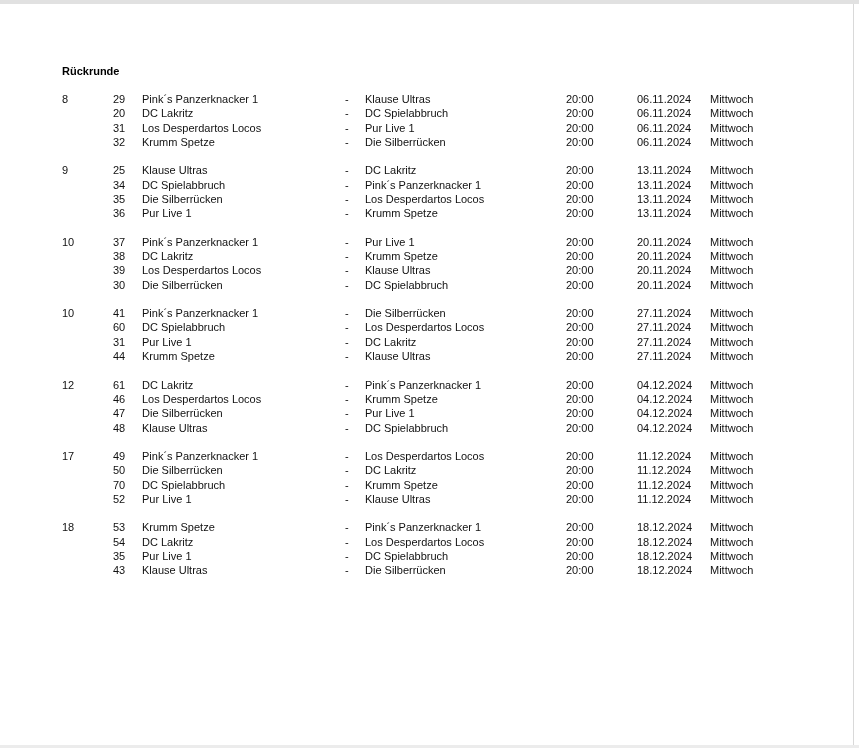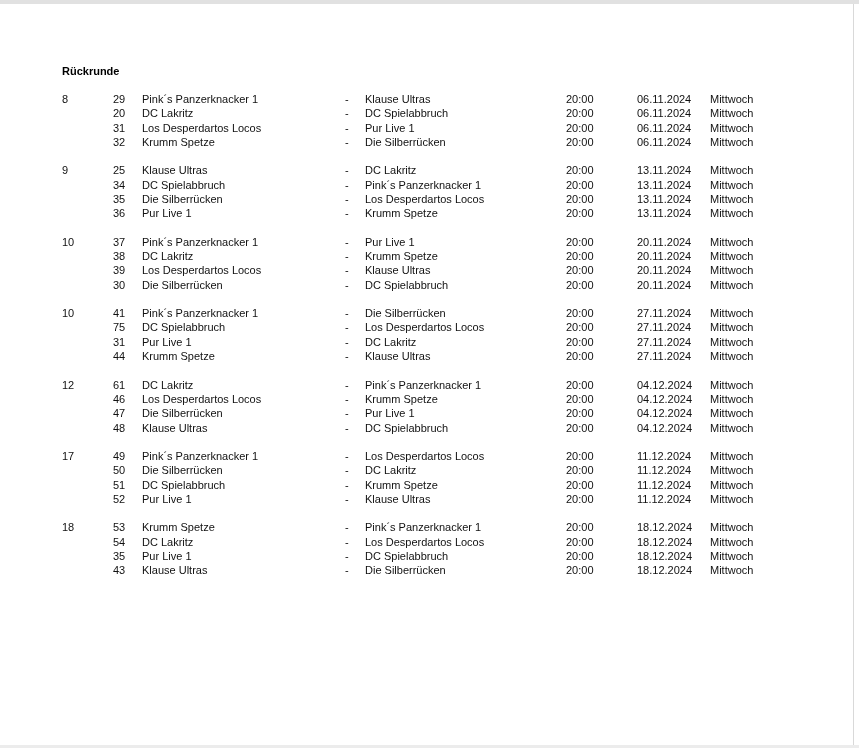--- a/index.html
+++ b/index.html
@@ -195,21 +195,21 @@
     <span>41</span>
     <span>Pink´s Panzerknacker 1</span>
     <span>-</span>
     <span>Die Silberrücken</span>
     <span>20:00</span>
     <span>27.11.2024</span>
     <span>Mittwoch</span>
   </div>
         <div class="match-row">
     <span></span>
-    <span>75</span>
+    <span>60</span>
     <span>DC Spielabbruch</span>
     <span>-</span>
     <span>Los Desperdartos Locos</span>
     <span>20:00</span>
     <span>27.11.2024</span>
     <span>Mittwoch</span>
   </div>
         <div class="match-row">
     <span></span>
     <span>31</span>
@@ -289,21 +289,21 @@
     <span>50</span>
     <span>Die Silberrücken</span>
     <span>-</span>
     <span>DC Lakritz</span>
     <span>20:00</span>
     <span>11.12.2024</span>
     <span>Mittwoch</span>
   </div>
         <div class="match-row">
     <span></span>
-    <span>51</span>
+    <span>70</span>
     <span>DC Spielabbruch</span>
     <span>-</span>
     <span>Krumm Spetze</span>
     <span>20:00</span>
     <span>11.12.2024</span>
     <span>Mittwoch</span>
   </div>
         <div class="match-row">
     <span></span>
     <span>52</span>

